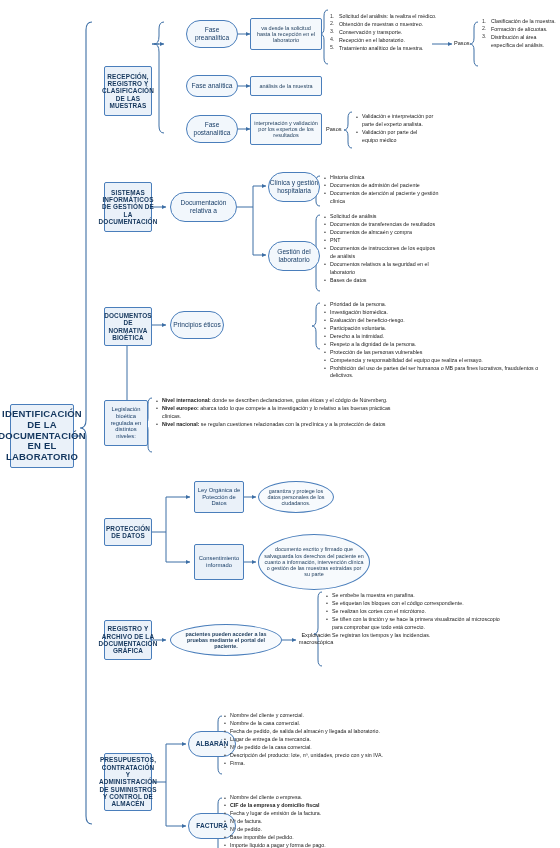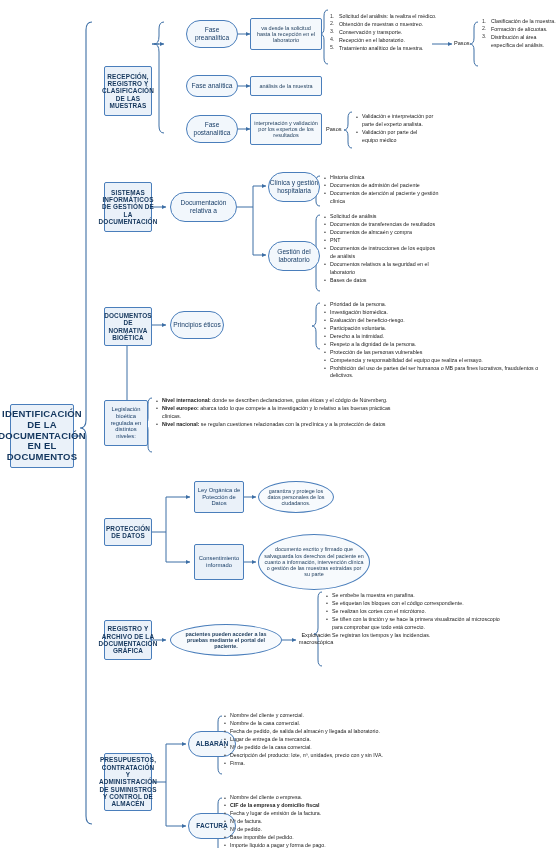--- a/index.html
+++ b/index.html
@@ -121,21 +121,21 @@
       <line x1="152" y1="782" x2="166" y2="782"></line>
       <path d="M166,782 L166,744"></path>
       <path d="M166,782 L166,826"></path>
       <line x1="166" y1="744" x2="186" y2="744" marker-end="url(#ar)"></line>
       <line x1="166" y1="826" x2="186" y2="826" marker-end="url(#ar)"></line>
       <path d="M222,716 q-4,0 -4,6 L218,738 q0,6 -4,6 q4,0 4,6 L218,768 q0,6 4,6"></path>
       <path d="M222,798 q-4,0 -4,6 L218,820 q0,6 -4,6 q4,0 4,6 L218,850 q0,6 4,6"></path>
     </g>
   </svg>
 
-  <div class="node rect root" style="left:10px;top:404px;width:64px;height:64px;padding:3px;">IDENTIFICACIÓN DE LA DOCUMENTACIÓN EN EL DOCUMENTOS</div>
+  <div class="node rect root" style="left:10px;top:404px;width:64px;height:64px;padding:3px;">IDENTIFICACIÓN DE LA DOCUMENTACIÓN EN EL LABORATORIO</div>
 
   <div class="node rect cat" style="left:104px;top:66px;width:48px;height:50px;padding:2px;">RECEPCIÓN, REGISTRO Y CLASIFICACIÓN DE LAS MUESTRAS</div>
 
   <div class="node round sub" style="left:186px;top:20px;width:52px;height:28px;">Fase preanalítica</div>
   <div class="node plain leafbox" style="left:250px;top:18px;width:72px;height:32px;">va desde la solicitud hasta la recepción en el laboratorio</div>
 
   <div class="node round sub" style="left:186px;top:75px;width:52px;height:22px;">Fase analítica</div>
   <div class="node plain leafbox" style="left:250px;top:76px;width:72px;height:20px;">análisis de la muestra</div>
 
   <div class="node round sub" style="left:186px;top:115px;width:52px;height:28px;">Fase postanalítica</div>

